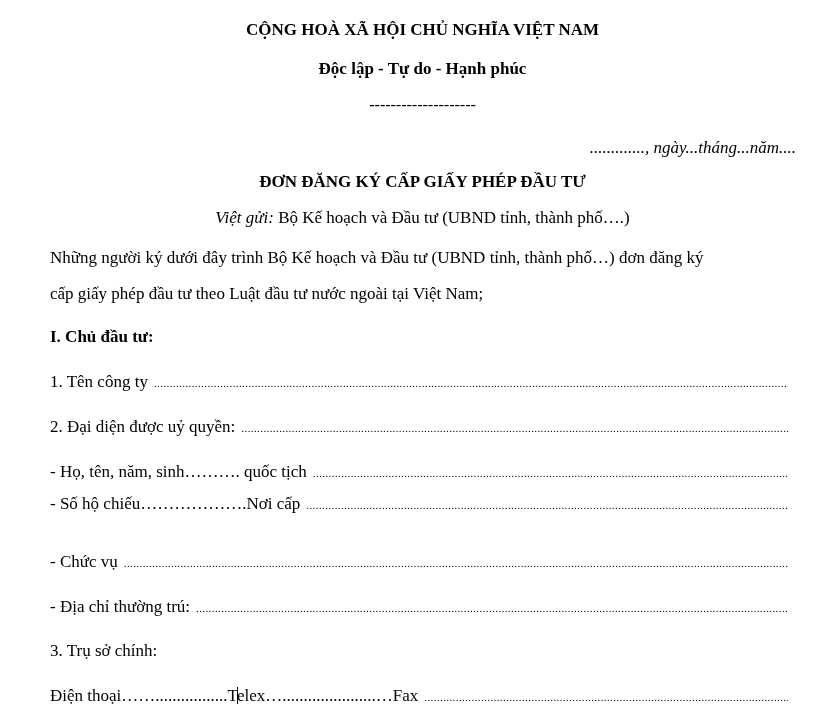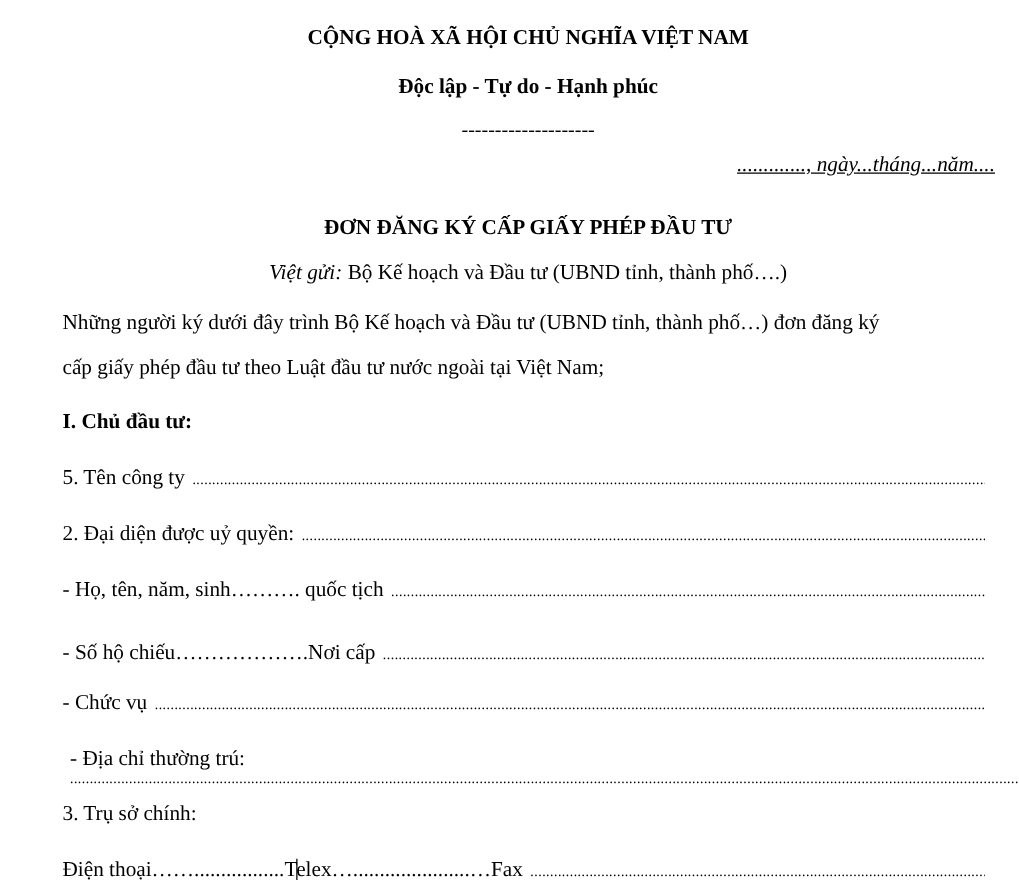--- a/index.html
+++ b/index.html
@@ -14,59 +14,59 @@
   .fill::before { content: "..................................................................................................................................................................................................................................................."; }
   .seg { white-space: nowrap; }
   .caret { display: inline-block; width: 1px; height: 17px; background: #000; vertical-align: -3px; margin: 0 -1px; }
 </style>
 </head>
 <body>
 
 <div class="line center b" style="top:20px; font-size:17px;">CỘNG HOÀ XÃ HỘI CHỦ NGHĨA VIỆT NAM</div>
 <div class="line center b" style="top:59px; font-size:17px;">Độc lập - Tự do - Hạnh phúc</div>
 <div class="line center" style="top:96px; font-size:16px;">--------------------</div>
-<div class="line i" style="top:122px; right:19px;text-decoration:underline;">............., ngày...tháng...năm....</div>
+<div class="line i" style="top:138px; right:19px;">............., ngày...tháng...năm....</div>
 
 <div class="line center b" style="top:172px;">ĐƠN ĐĂNG KÝ CẤP GIẤY PHÉP ĐẦU TƯ</div>
 <div class="line center" style="top:208px;">
   <span class="i">Việt gửi:</span><span> Bộ Kế hoạch và Đầu tư (UBND tỉnh, thành phố….)</span>
 </div>
 
 <div class="line" style="top:248px; left:50px;">Những người ký dưới đây trình Bộ Kế hoạch và Đầu tư (UBND tỉnh, thành phố…) đơn đăng ký</div>
 <div class="line" style="top:284px; left:50px;">cấp giấy phép đầu tư theo Luật đầu tư nước ngoài tại Việt Nam;</div>
 
 <div class="line b" style="top:327px; left:50px;">I. Chủ đầu tư:</div>
 
 <div class="field" style="top:372px;">
-  <span class="seg">5. Tên công ty</span>
+  <span class="seg">1. Tên công ty</span>
     <span class="fill"></span>
 </div>
 
 <div class="field" style="top:417px;">
   <span class="seg">2. Đại diện được uỷ quyền:</span>
     <span class="fill"></span>
 </div>
 
 <div class="field" style="top:462px;">
   <span class="seg">- Họ, tên, năm, sinh………. quốc tịch</span>
     <span class="fill"></span>
 </div>
 
-<div class="field" style="top:512px;">
+<div class="field" style="top:494px;">
   <span class="seg">- Số hộ chiếu……………….</span>
     <span class="seg"> Nơi cấp</span>
     <span class="fill"></span>
 </div>
 
 <div class="field" style="top:552px;justify-content:space-between;">
   <span class="seg">- Chức vụ</span>
     <span class="fill"></span>
 </div>
 
-<div class="field" style="top:597px;flex-direction:column;">
+<div class="field" style="top:597px;">
   <span class="seg">- Địa chỉ thường trú:</span>
     <span class="fill"></span>
 </div>
 
 <div class="line" style="top:641px; left:50px;">3. Trụ sở chính:</div>
 
 <div class="field" style="top:686px;justify-content:center;">
   <span class="seg">Điện thoại…….................</span>
     <span class="seg"><span>T</span><span class="caret"></span><span>elex…......................…</span></span>
     <span class="seg"> Fax</span>

